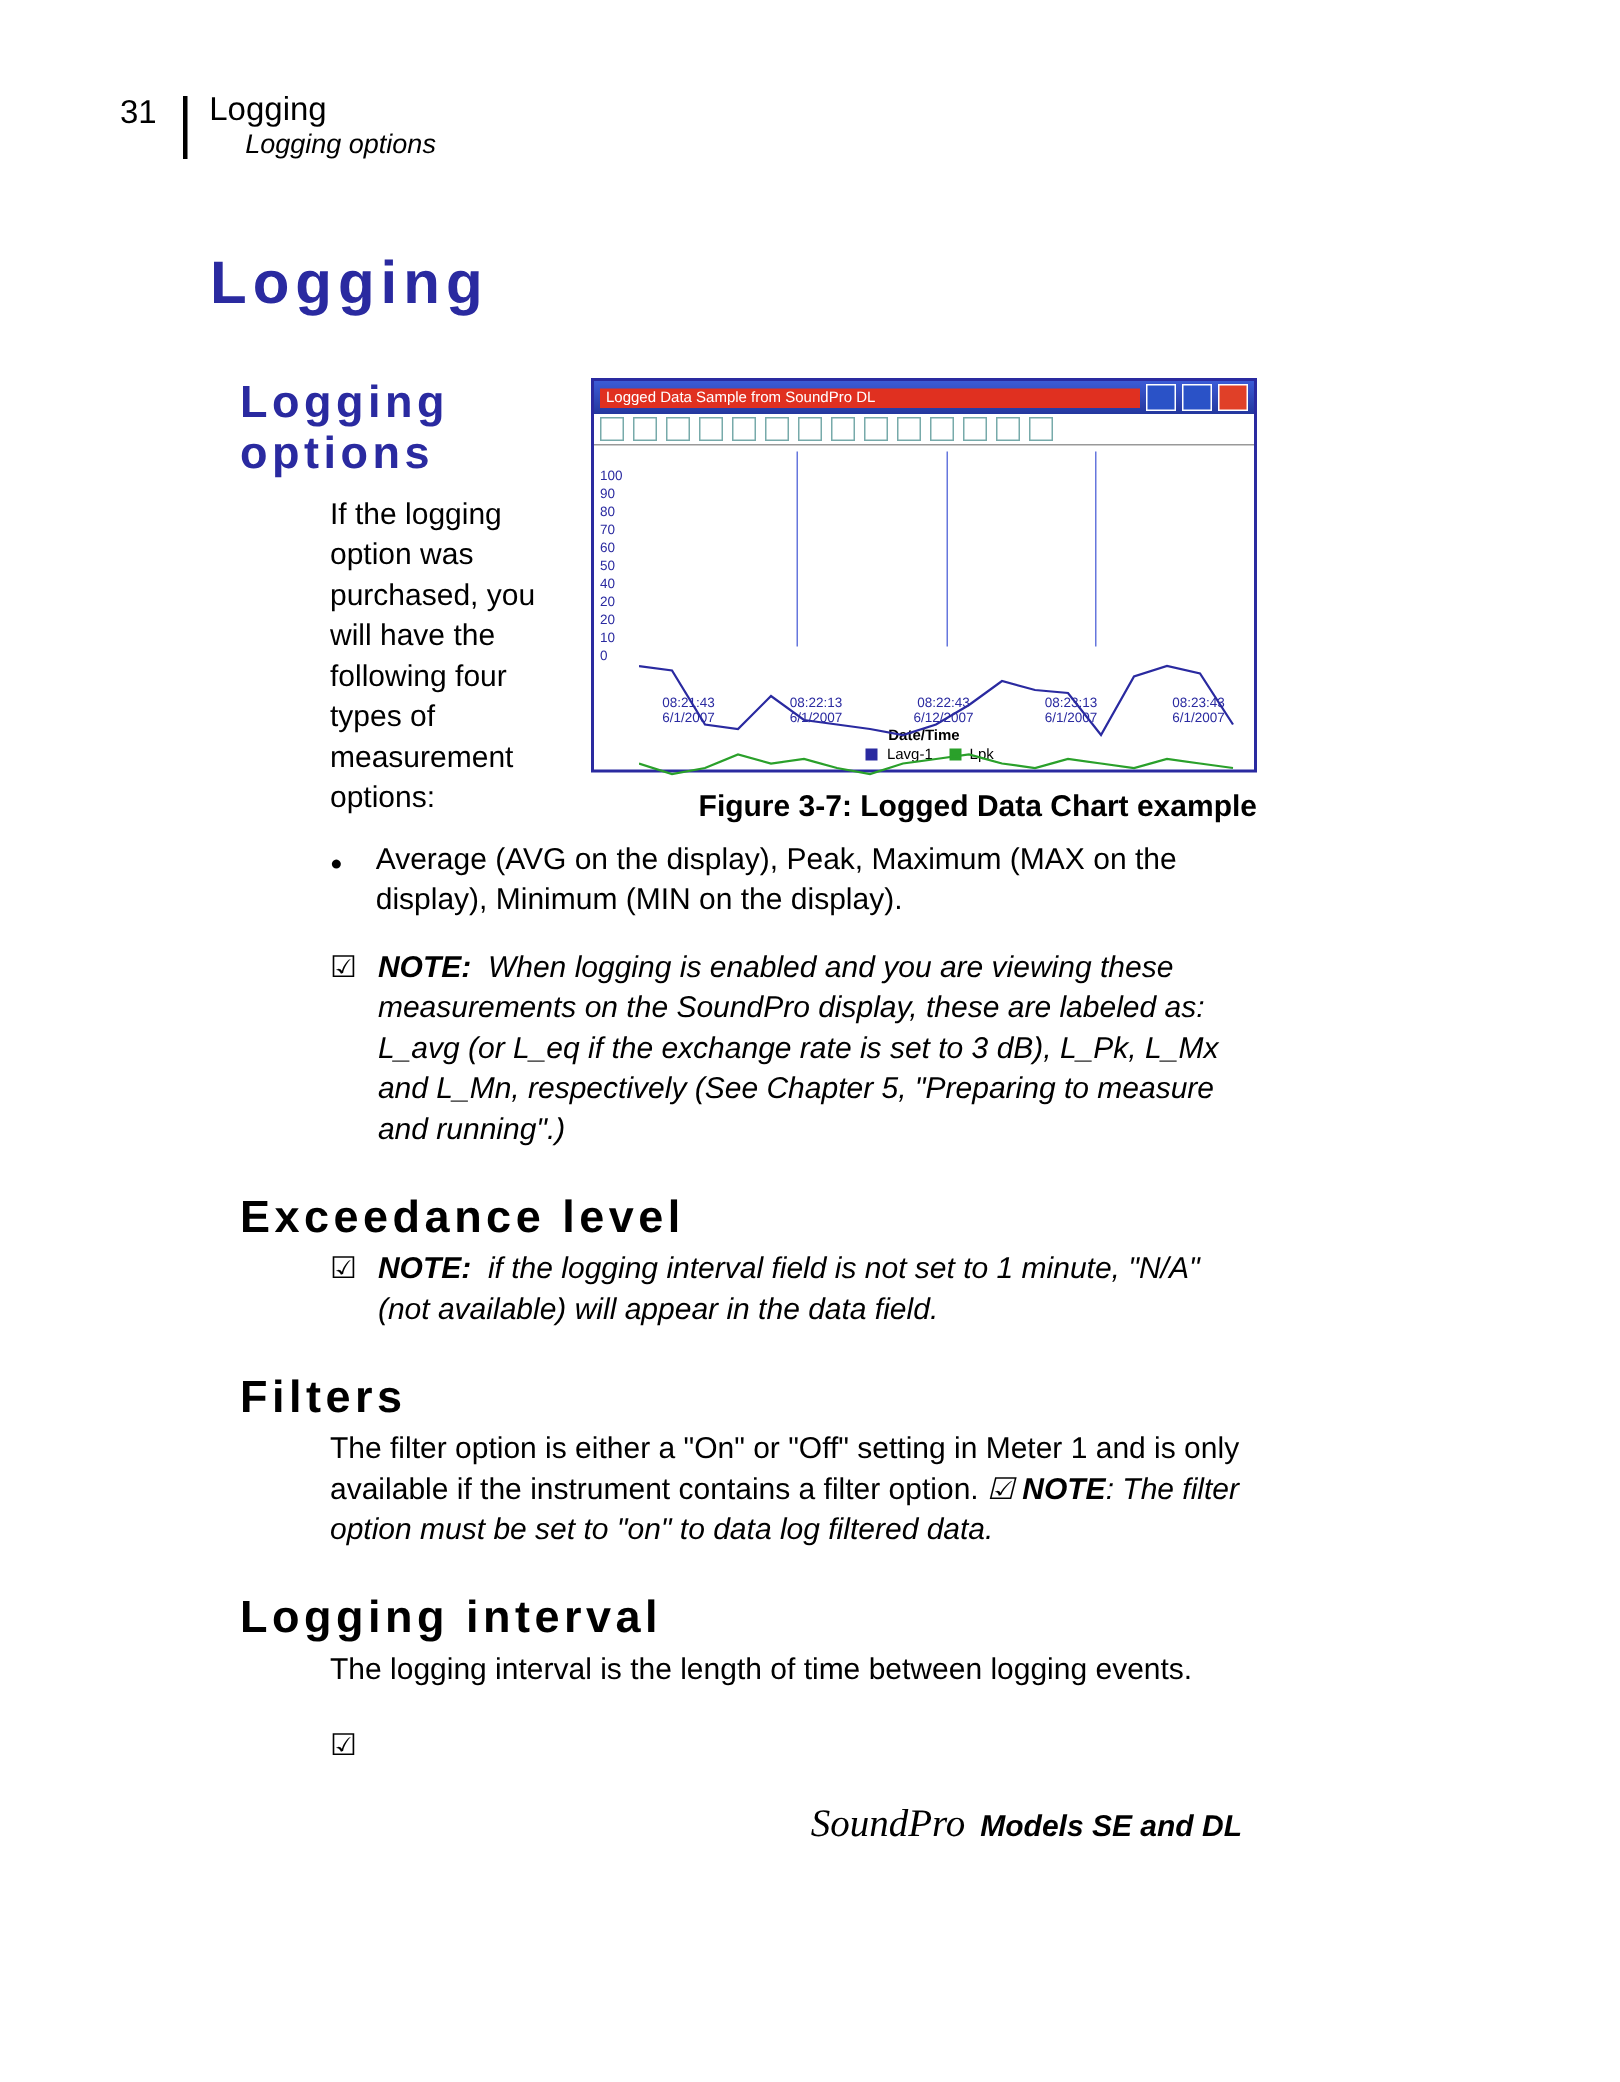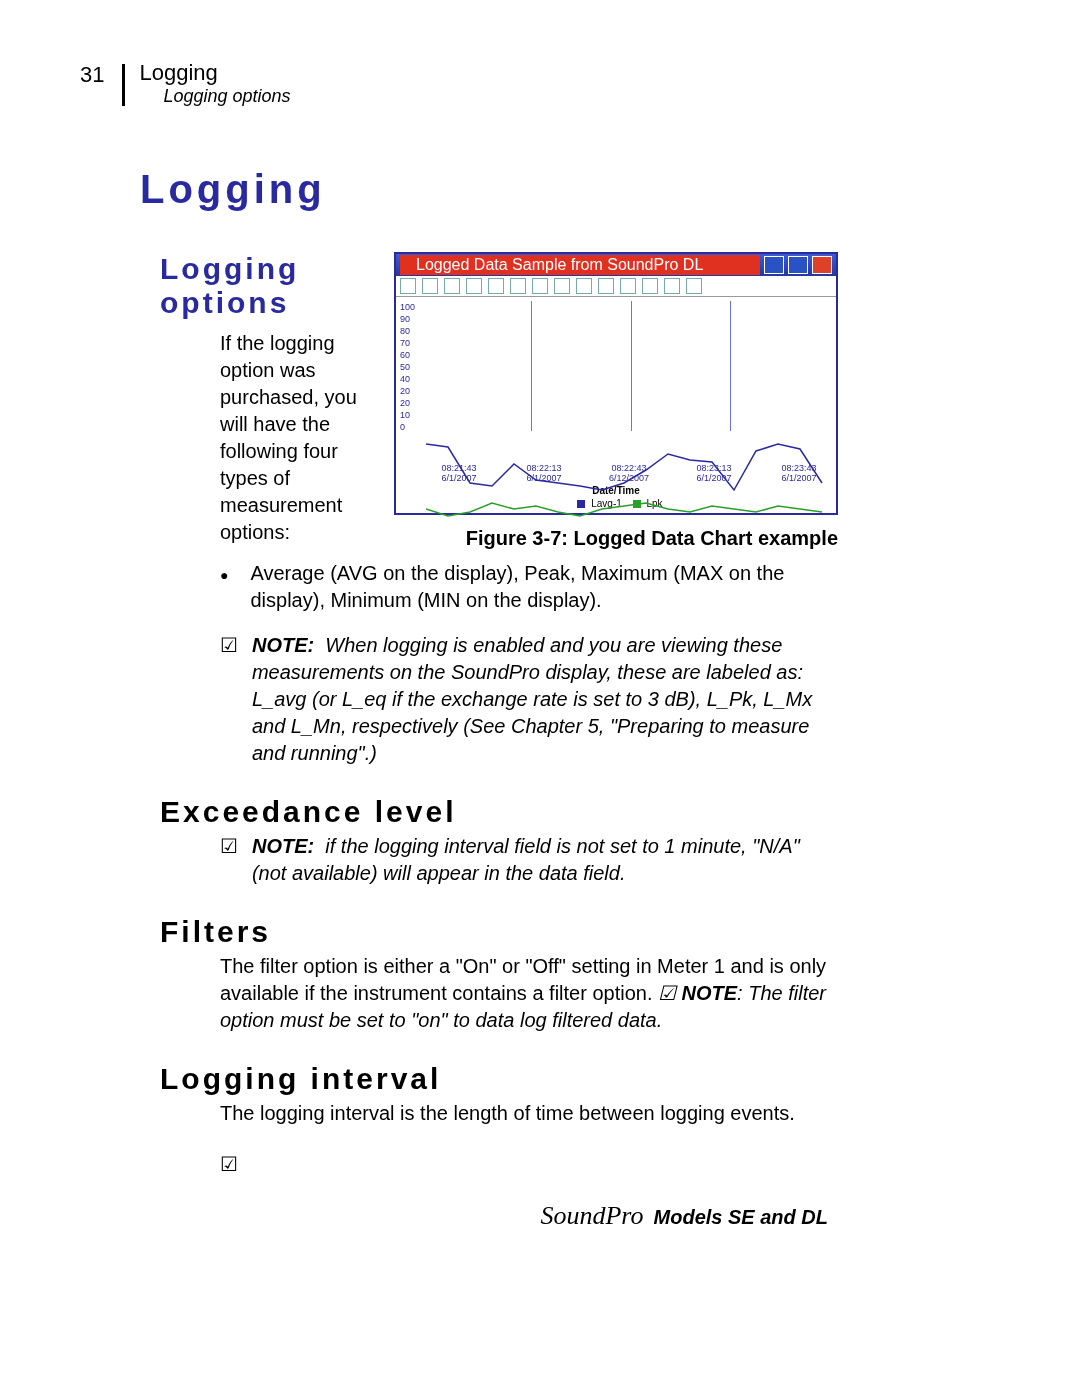--- a/index.html
+++ b/index.html
@@ -84,22 +84,22 @@
     background: linear-gradient(#3b5bd6,#24379e);
     display: flex;
     align-items: center;
     height: 22px;
     padding: 0 4px;
   }
   .chart-titlebar .ttitle {
     flex: 1;
     color: #fff;
     background:#e03020;
-    font-size: 16px;
-    padding: 1px 16px;
+    font-size: 10px;
+    padding: 1px 4px;
   }
   .winbtn { width:18px; height:16px; margin-left:4px; display:inline-block; border:1px solid #fff; }
   .winbtn.min { background:#2a52c7; }
   .winbtn.max { background:#2a52c7; }
   .winbtn.close { background:#e04028; }
   .chart-toolbar {
     border-bottom:1px solid #999;
     padding:2px 4px;
     display:flex; gap:6px;
     font-size:11px; color:#2a2aa0;
@@ -115,21 +115,21 @@
     margin-left:30px;
     height:130px;
     display:flex;
   }
   .grid-col {
     flex:1;
     border-left:1px solid #67d;
   }
   .grid-col:first-child { border-left:none; }
   .ylabels {
-    position:absolute; left:4px; top:4px; font-size:9px; color:#2a2aa0; line-height:12px;
+    position:absolute; left:4px; top:14px; font-size:9px; color:#2a2aa0; line-height:12px;
   }
   .line1plot, .line2plot {
     position:absolute; left:30px; right:6px; height:130px; pointer-events:none;
   }
   .xlabels {
     display:flex; justify-content:space-between;
     font-size:9px; color:#2a2aa0; padding:2px 2px 0 28px;
   }
   .xlab { text-align:center; width:70px; line-height:10px; }
   .chart-axis-title { text-align:center; font-size:10px; font-weight:bold; color:#000; margin-top:2px;}

